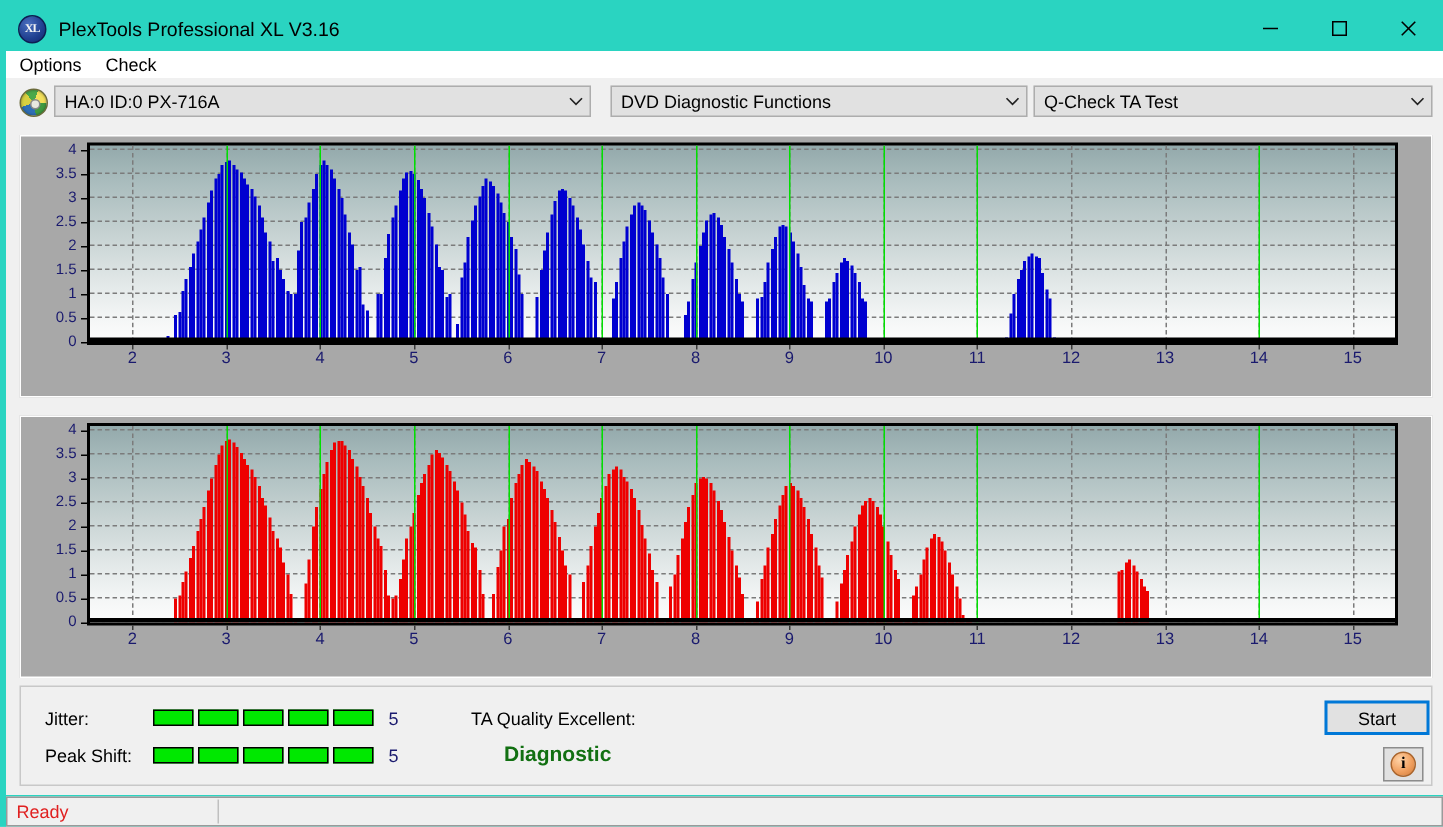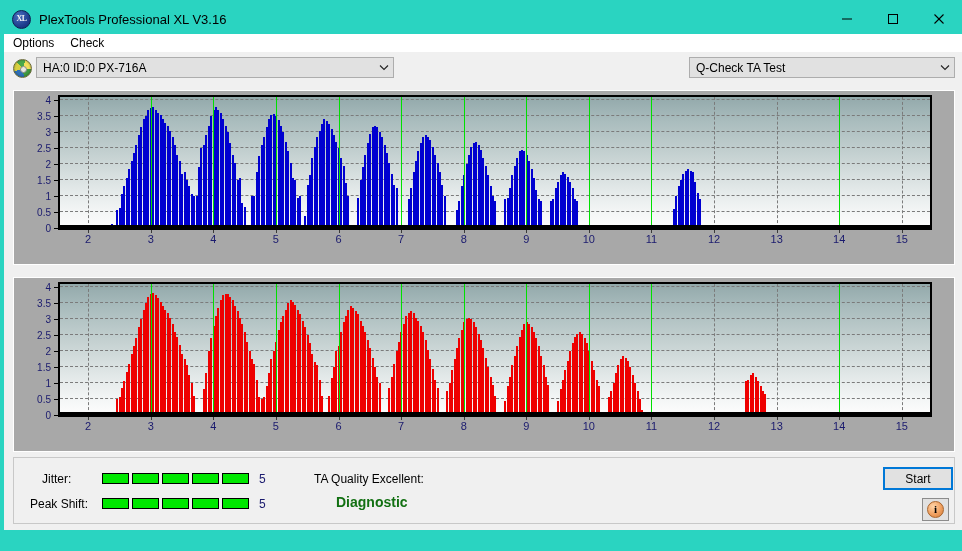--- a/index.html
+++ b/index.html
@@ -187,20 +187,28 @@
 
       <div class="combo" id="combo-drive">
         <span class="ctext">HA:0 ID:0  PX-716A</span>
         <span class="carrow">
           <svg width="10" height="7" viewBox="0 0 10 7">
               <path d="M1 1.5 L5 5.5 L9 1.5" fill="none" stroke="#222" stroke-width="1.1"></path>
             </svg>
         </span>
       </div>
 
+      <div class="combo" id="combo-function">
+        <span class="ctext">DVD Diagnostic Functions</span>
+        <span class="carrow">
+          <svg width="10" height="7" viewBox="0 0 10 7">
+              <path d="M1 1.5 L5 5.5 L9 1.5" fill="none" stroke="#222" stroke-width="1.1"></path>
+            </svg>
+        </span>
+      </div>
 
       <div class="combo" id="combo-test">
         <span class="ctext">Q-Check TA Test</span>
         <span class="carrow">
           <svg width="10" height="7" viewBox="0 0 10 7">
               <path d="M1 1.5 L5 5.5 L9 1.5" fill="none" stroke="#222" stroke-width="1.1"></path>
             </svg>
         </span>
       </div>
     </div>
@@ -797,21 +805,21 @@
         <div class="xtickmark" style="left: 700.065px; top: 139px; height: 3px;"></div>
         <div class="xlabel" style="left: 762.655px; top: 142px;">13</div>
         <div class="xtickmark" style="left: 762.655px; top: 139px; height: 3px;"></div>
         <div class="xlabel" style="left: 825.245px; top: 142px;">14</div>
         <div class="xtickmark" style="left: 825.245px; top: 139px; height: 3px;"></div>
         <div class="xlabel" style="left: 887.835px; top: 142px;">15</div>
         <div class="xtickmark" style="left: 887.835px; top: 139px; height: 3px;"></div>
       </div>
 
     <div class="statusarea">
-      <div class="lbl" style="left:28px;top:14px;">Jitter:</div>
+      <div class="lbl" style="left:16px;top:14px;">Jitter:</div>
       <div class="meter" id="meter-jitter" style="left:88px;top:15px;">
           <span class="seg"></span>
           <span class="seg"></span>
           <span class="seg"></span>
           <span class="seg"></span>
           <span class="seg"></span>
         </div>
       <div class="meterval" style="left:245px;top:14px;">5</div>
 
       <div class="lbl" style="left:16px;top:39px;">Peak Shift:</div>
@@ -828,14 +836,18 @@
       <div class="taq-value" style="left:322px;top:36px;">Diagnostic</div>
 
       <div class="startbtn">Start</div>
       <div class="infobtn">
         <span class="infocircle">i</span>
       </div>
     </div>
 
   </div>
 
+  <div class="statusbar">
+    <span class="stxt">Ready</span>
+    <span class="sdiv"></span>
+  </div>
 
 </div>
 
 </body></html>

